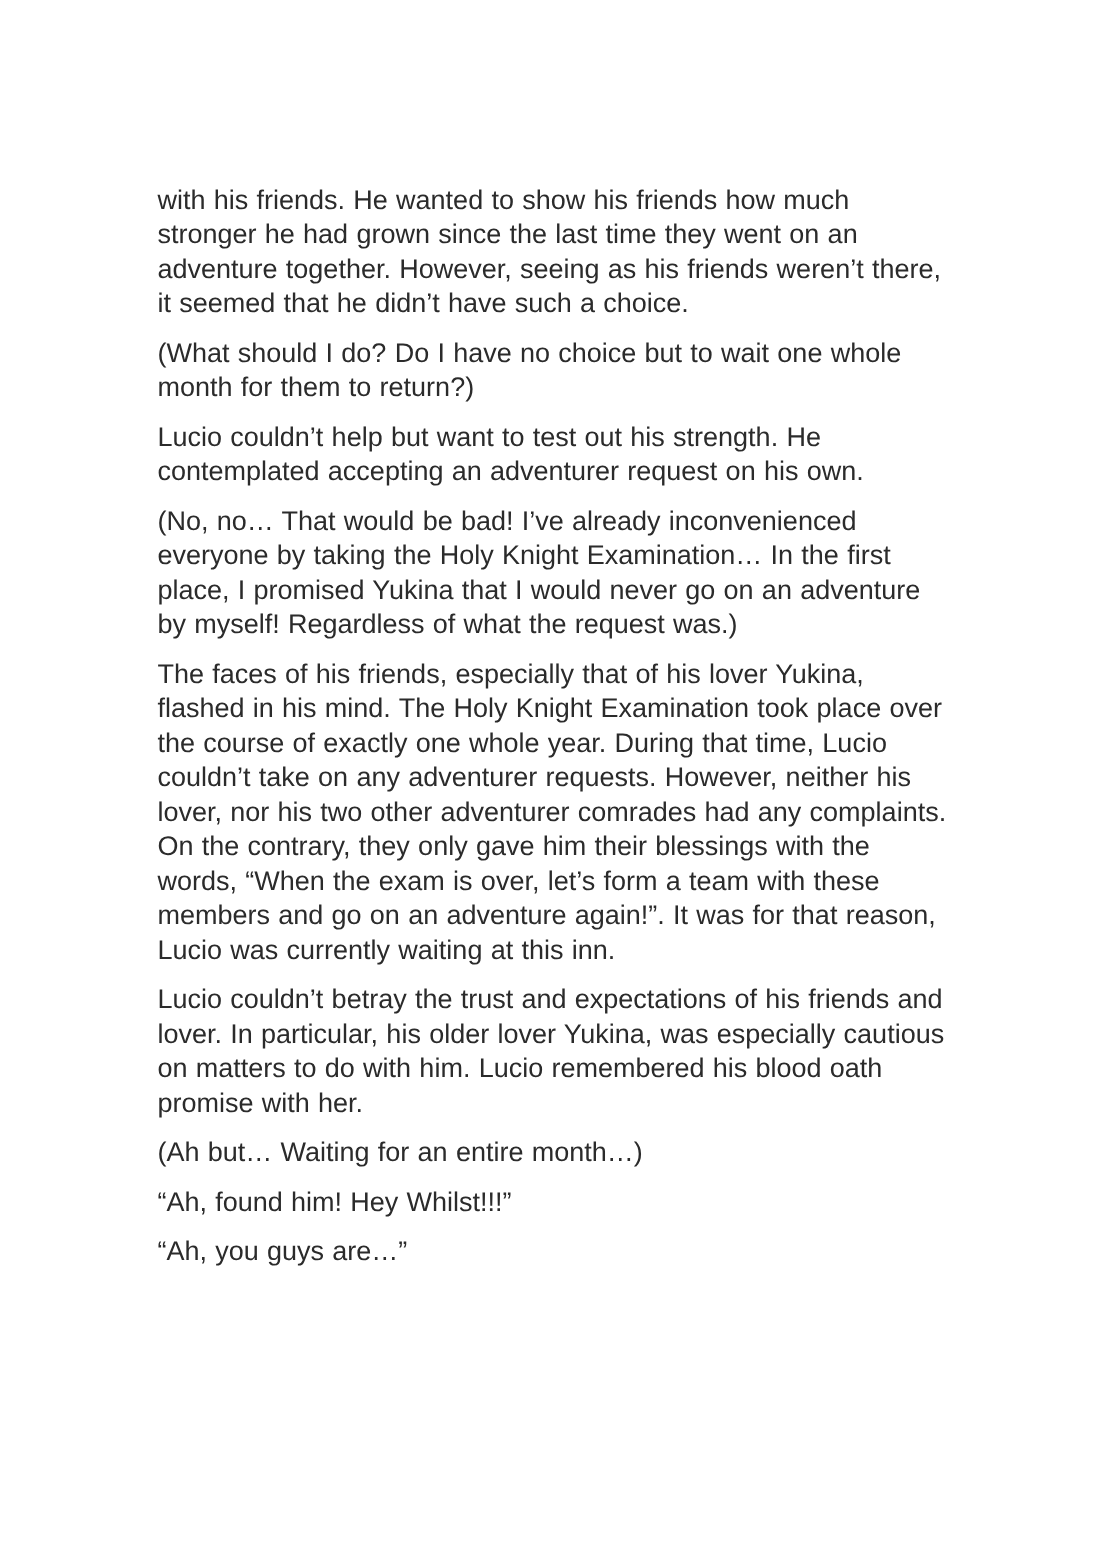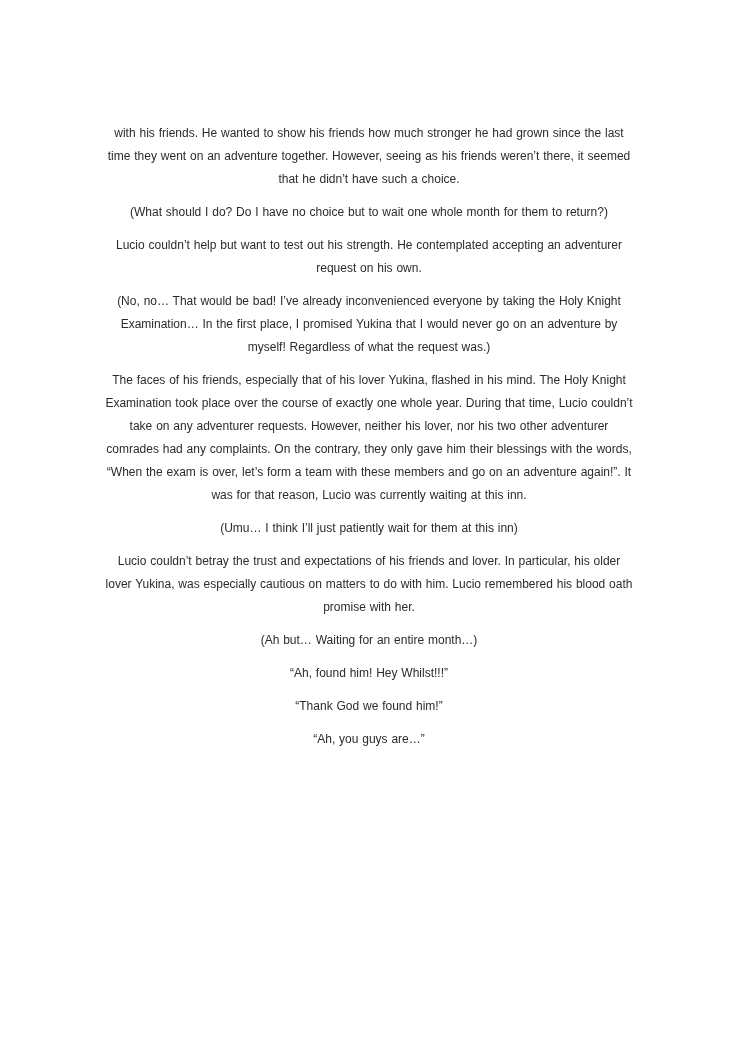--- a/index.html
+++ b/index.html
@@ -14,40 +14,38 @@
     background: #ffffff;
     overflow: hidden;
     font-family: "Liberation Sans", "DejaVu Sans", sans-serif;
   }
   .text-block {
     position: absolute;
     top: 122px;
     left: 105px;
     width: 528px;
     color: #2b2b2b;
-    font-size: 12px;
+    font-size: 18px;
     line-height: 23px;
-    text-align: center;
+    text-align: left;
   }
   .text-block p {
     margin: 0 0 10px 0;
     padding: 0;
     word-spacing: 0.5px;
   }
 </style>
 </head>
 <body>
 
 <div class="page">
   <div class="text-block" id="paragraph-container">
       <p>with his friends. He wanted to show his friends how much stronger he had grown since the last time they went on an adventure together. However, seeing as his friends weren’t there, it seemed that he didn’t have such a choice.</p>
       <p>(What should I do? Do I have no choice but to wait one whole month for them to return?)</p>
       <p>Lucio couldn’t help but want to test out his strength. He contemplated accepting an adventurer request on his own.</p>
       <p>(No, no… That would be bad! I’ve already inconvenienced everyone by taking the Holy Knight Examination… In the first place, I promised Yukina that I would never go on an adventure by myself! Regardless of what the request was.)</p>
       <p>The faces of his friends, especially that of his lover Yukina, flashed in his mind. The Holy Knight Examination took place over the course of exactly one whole year. During that time, Lucio couldn’t take on any adventurer requests. However, neither his lover, nor his two other adventurer comrades had any complaints. On the contrary, they only gave him their blessings with the words, “When the exam is over, let’s form a team with these members and go on an adventure again!”. It was for that reason, Lucio was currently waiting at this inn.</p>
-      <p>(Umu… I think I’ll just patiently wait for them at this inn)</p>
       <p>Lucio couldn’t betray the trust and expectations of his friends and lover. In particular, his older lover Yukina, was especially cautious on matters to do with him. Lucio remembered his blood oath promise with her.</p>
       <p>(Ah but… Waiting for an entire month…)</p>
       <p>“Ah, found him! Hey Whilst!!!”</p>
-      <p>“Thank God we found him!”</p>
       <p>“Ah, you guys are…”</p>
     </div>
 </div>
 
 </body></html>

